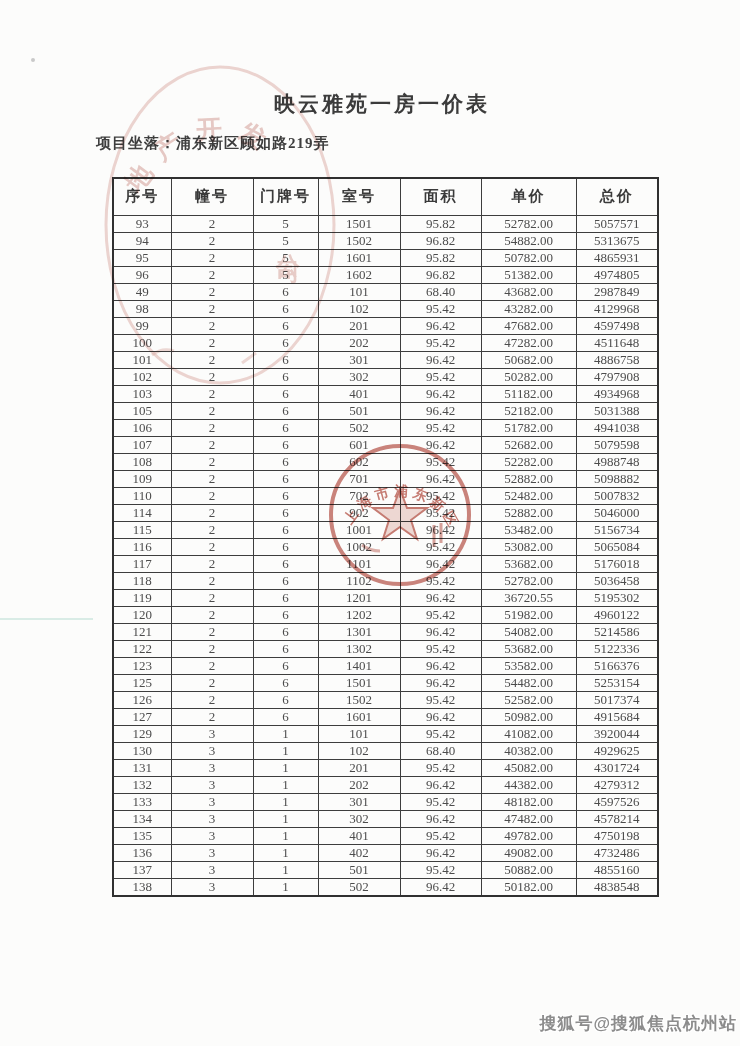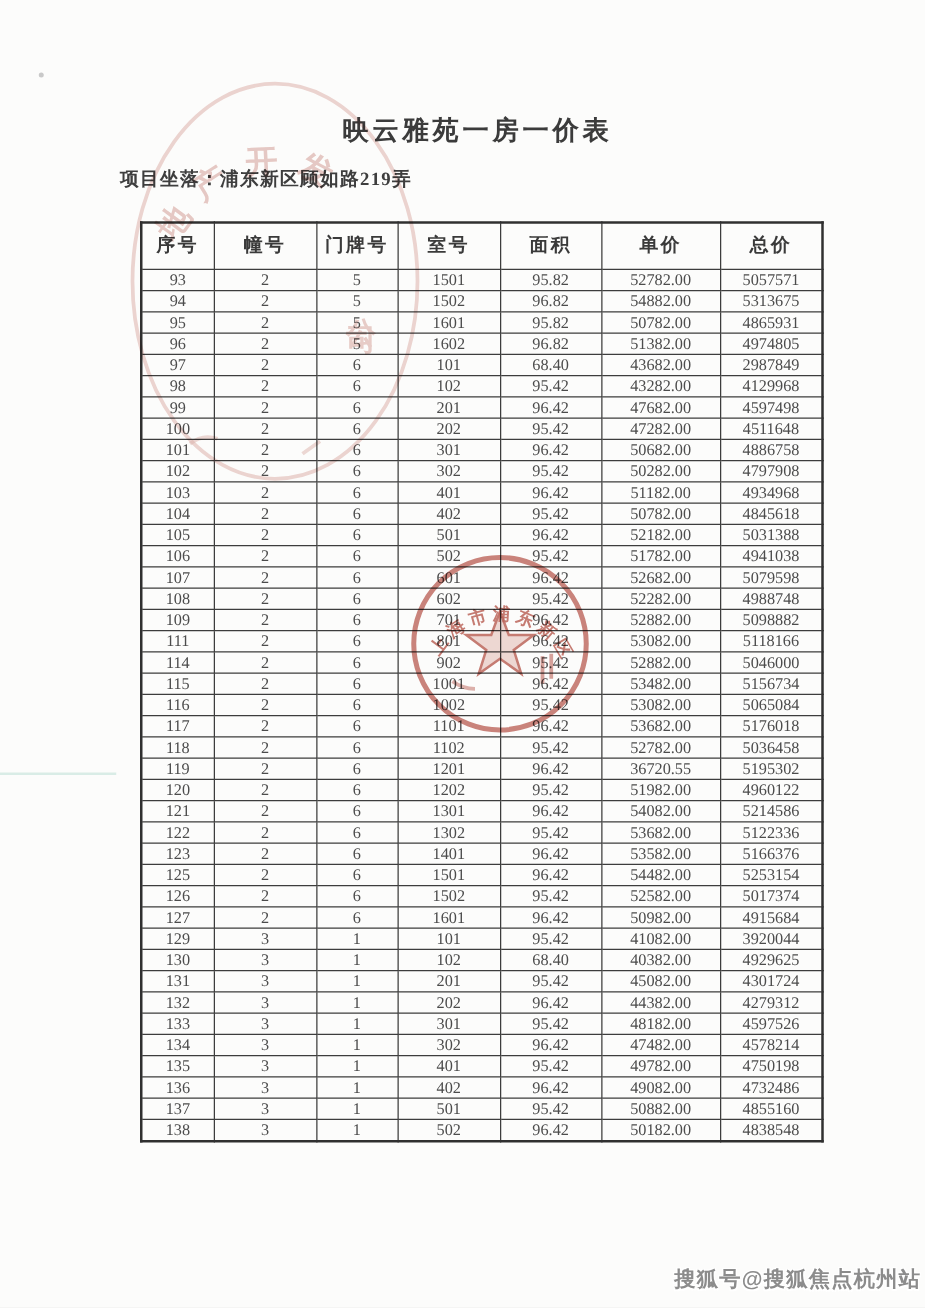--- a/index.html
+++ b/index.html
@@ -123,21 +123,21 @@
         <tr>
           <td>96</td>
           <td>2</td>
           <td>5</td>
           <td>1602</td>
           <td>96.82</td>
           <td>51382.00</td>
           <td>4974805</td>
         </tr>
         <tr>
-          <td>97</td>
+          <td>49</td>
           <td>2</td>
           <td>6</td>
           <td>101</td>
           <td>68.40</td>
           <td>43682.00</td>
           <td>2987849</td>
         </tr>
         <tr>
           <td>98</td>
           <td>2</td>
@@ -186,29 +186,20 @@
         <tr>
           <td>103</td>
           <td>2</td>
           <td>6</td>
           <td>401</td>
           <td>96.42</td>
           <td>51182.00</td>
           <td>4934968</td>
         </tr>
         <tr>
-          <td>104</td>
-          <td>2</td>
-          <td>6</td>
-          <td>402</td>
-          <td>95.42</td>
-          <td>50782.00</td>
-          <td>4845618</td>
-        </tr>
-        <tr>
           <td>105</td>
           <td>2</td>
           <td>6</td>
           <td>501</td>
           <td>96.42</td>
           <td>52182.00</td>
           <td>5031388</td>
         </tr>
         <tr>
           <td>106</td>
@@ -240,27 +231,27 @@
         <tr>
           <td>109</td>
           <td>2</td>
           <td>6</td>
           <td>701</td>
           <td>96.42</td>
           <td>52882.00</td>
           <td>5098882</td>
         </tr>
         <tr>
-          <td>111</td>
-          <td>2</td>
-          <td>6</td>
-          <td>801</td>
-          <td>96.42</td>
-          <td>53082.00</td>
-          <td>5118166</td>
+          <td>110</td>
+          <td>2</td>
+          <td>6</td>
+          <td>702</td>
+          <td>95.42</td>
+          <td>52482.00</td>
+          <td>5007832</td>
         </tr>
         <tr>
           <td>114</td>
           <td>2</td>
           <td>6</td>
           <td>902</td>
           <td>95.42</td>
           <td>52882.00</td>
           <td>5046000</td>
         </tr>

